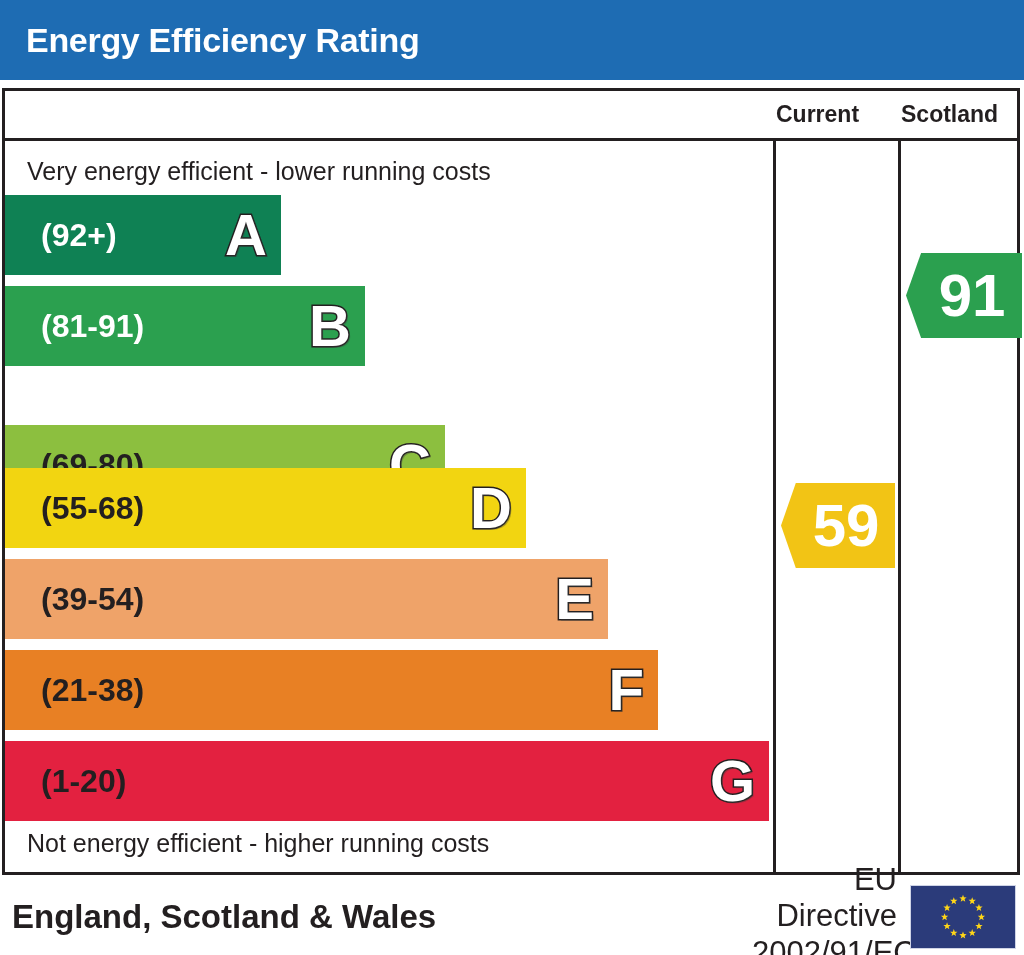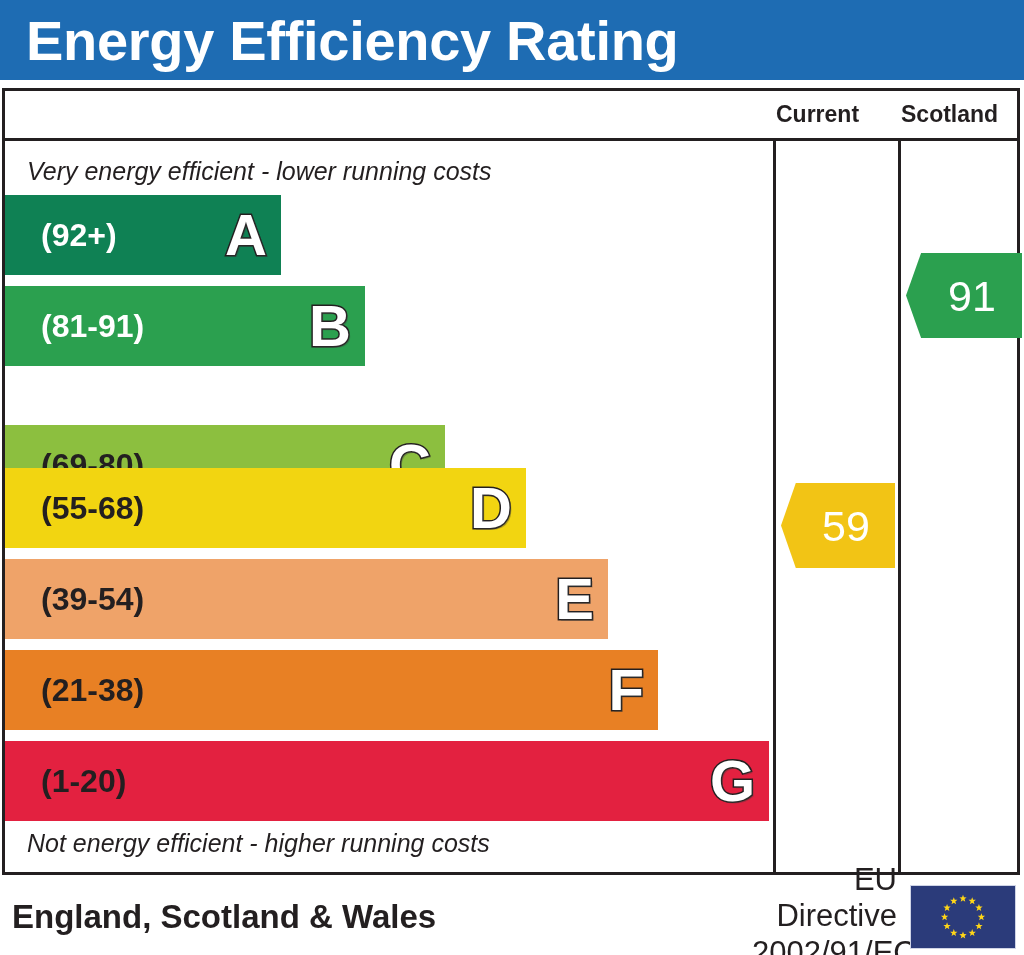--- a/index.html
+++ b/index.html
@@ -30,21 +30,21 @@
     width: 1024px;
     height: 80px;
     background: #1e6cb3;
   }
   .title-bar .title-text {
     position: absolute;
     left: 26px;
     top: 50%;
     transform: translateY(-50%);
     color: #ffffff;
-    font-size: 56px;
+    font-size: 34px;
     font-weight: bold;
     letter-spacing: -0.3px;
     white-space: nowrap;
   }
 
   
   .chart-frame {
     position: absolute;
     left: 2px;
     top: 88px;
@@ -94,21 +94,20 @@
     position: absolute;
     left: 0;
     top: 50px;
     width: 768px;
     bottom: 0;
   }
 
   .caption {
     position: absolute;
     left: 22px;
-    font-style: italic;
     font-size: 25px;
     color: #231f20;
     white-space: nowrap;
   }
   .caption.top    { top: 16px; }
   .caption.bottom { bottom: 14px; }
 
   .band {
     position: absolute;
     left: 0;
@@ -158,22 +157,22 @@
     clip-path: polygon(0% 50%, 13% 0%, 100% 0%, 100% 100%, 13% 100%);
   }
   .rating-arrow .val {
     position: absolute;
     left: 0; right: 0;
     top: 50%;
     transform: translateY(-50%);
     padding-left: 16px;
     text-align: center;
     color: #ffffff;
-    font-size: 43px;
-    font-weight: normal;
+    font-size: 60px;
+    font-weight: bold;
     line-height: 1;
   }
   .rating-arrow.current {
     left: 776px;
     top: 392px;
     width: 114px;
     background: #f2c415;
   }
   .rating-arrow.potential {
     left: 901px;

